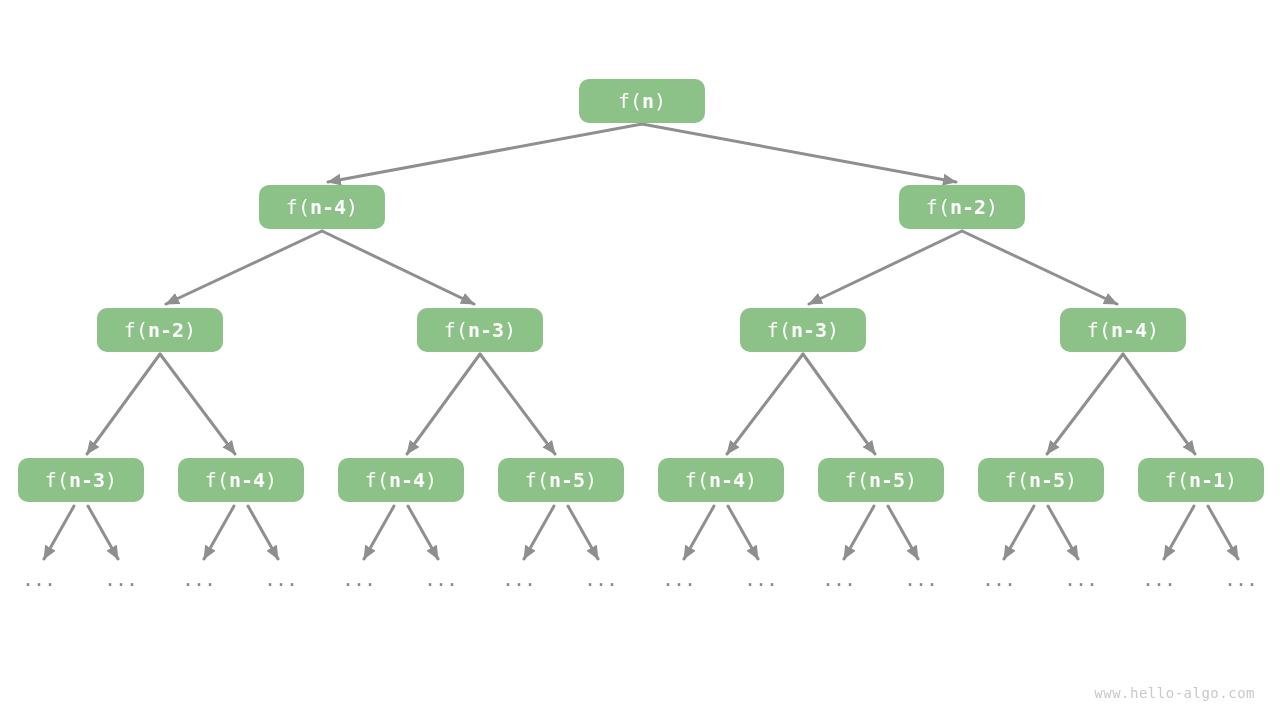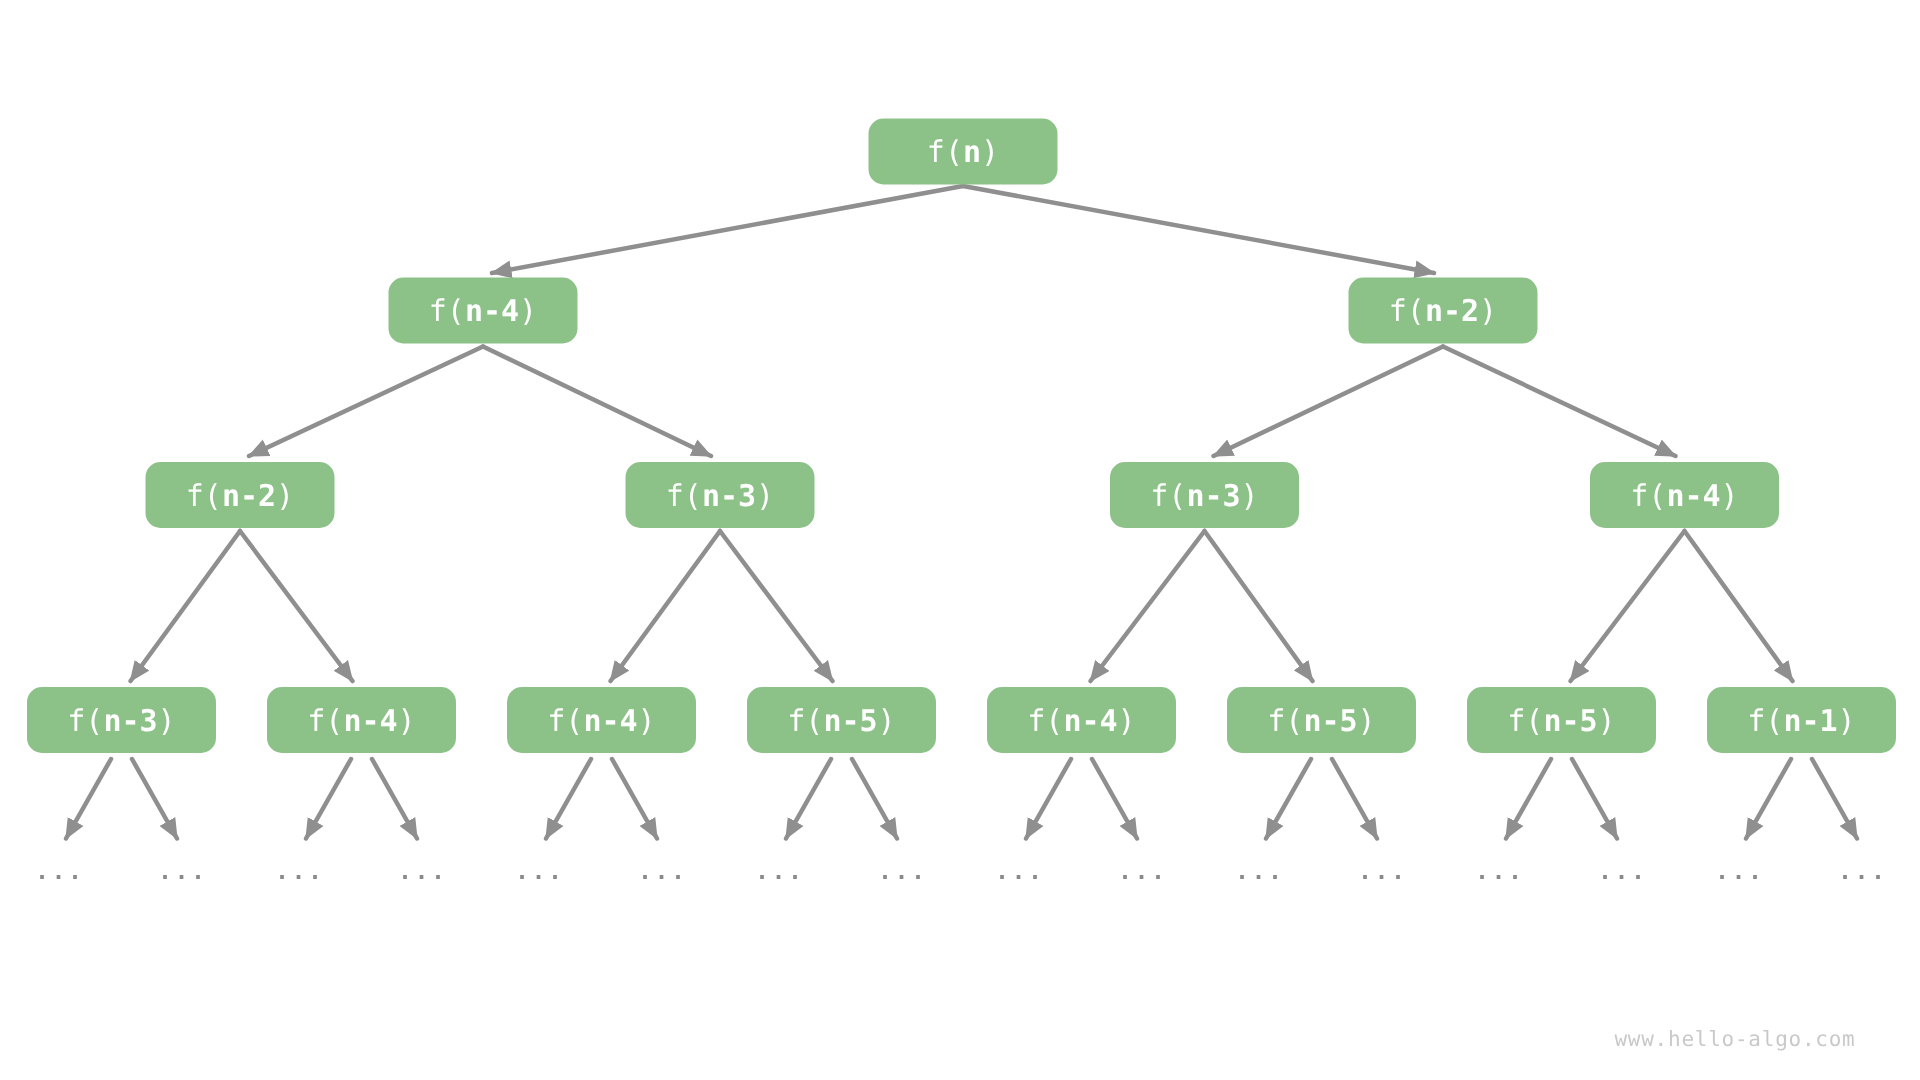--- a/index.html
+++ b/index.html
@@ -35,21 +35,21 @@
     position:absolute;
     top:572px;
     transform:translateX(-50%);
     color:var(--ellipsis);
     font-size:15px;
     font-weight:700;
     letter-spacing:2px;
   }
   .watermark{
     position:absolute;
-    right:43px;bottom:19px;
+    right:25px;bottom:19px;
     color:var(--watermark);
     font-size:14px;
     letter-spacing:0.5px;
   }
 </style>
 </head>
 <body>
 
 <div id="canvas">
 

